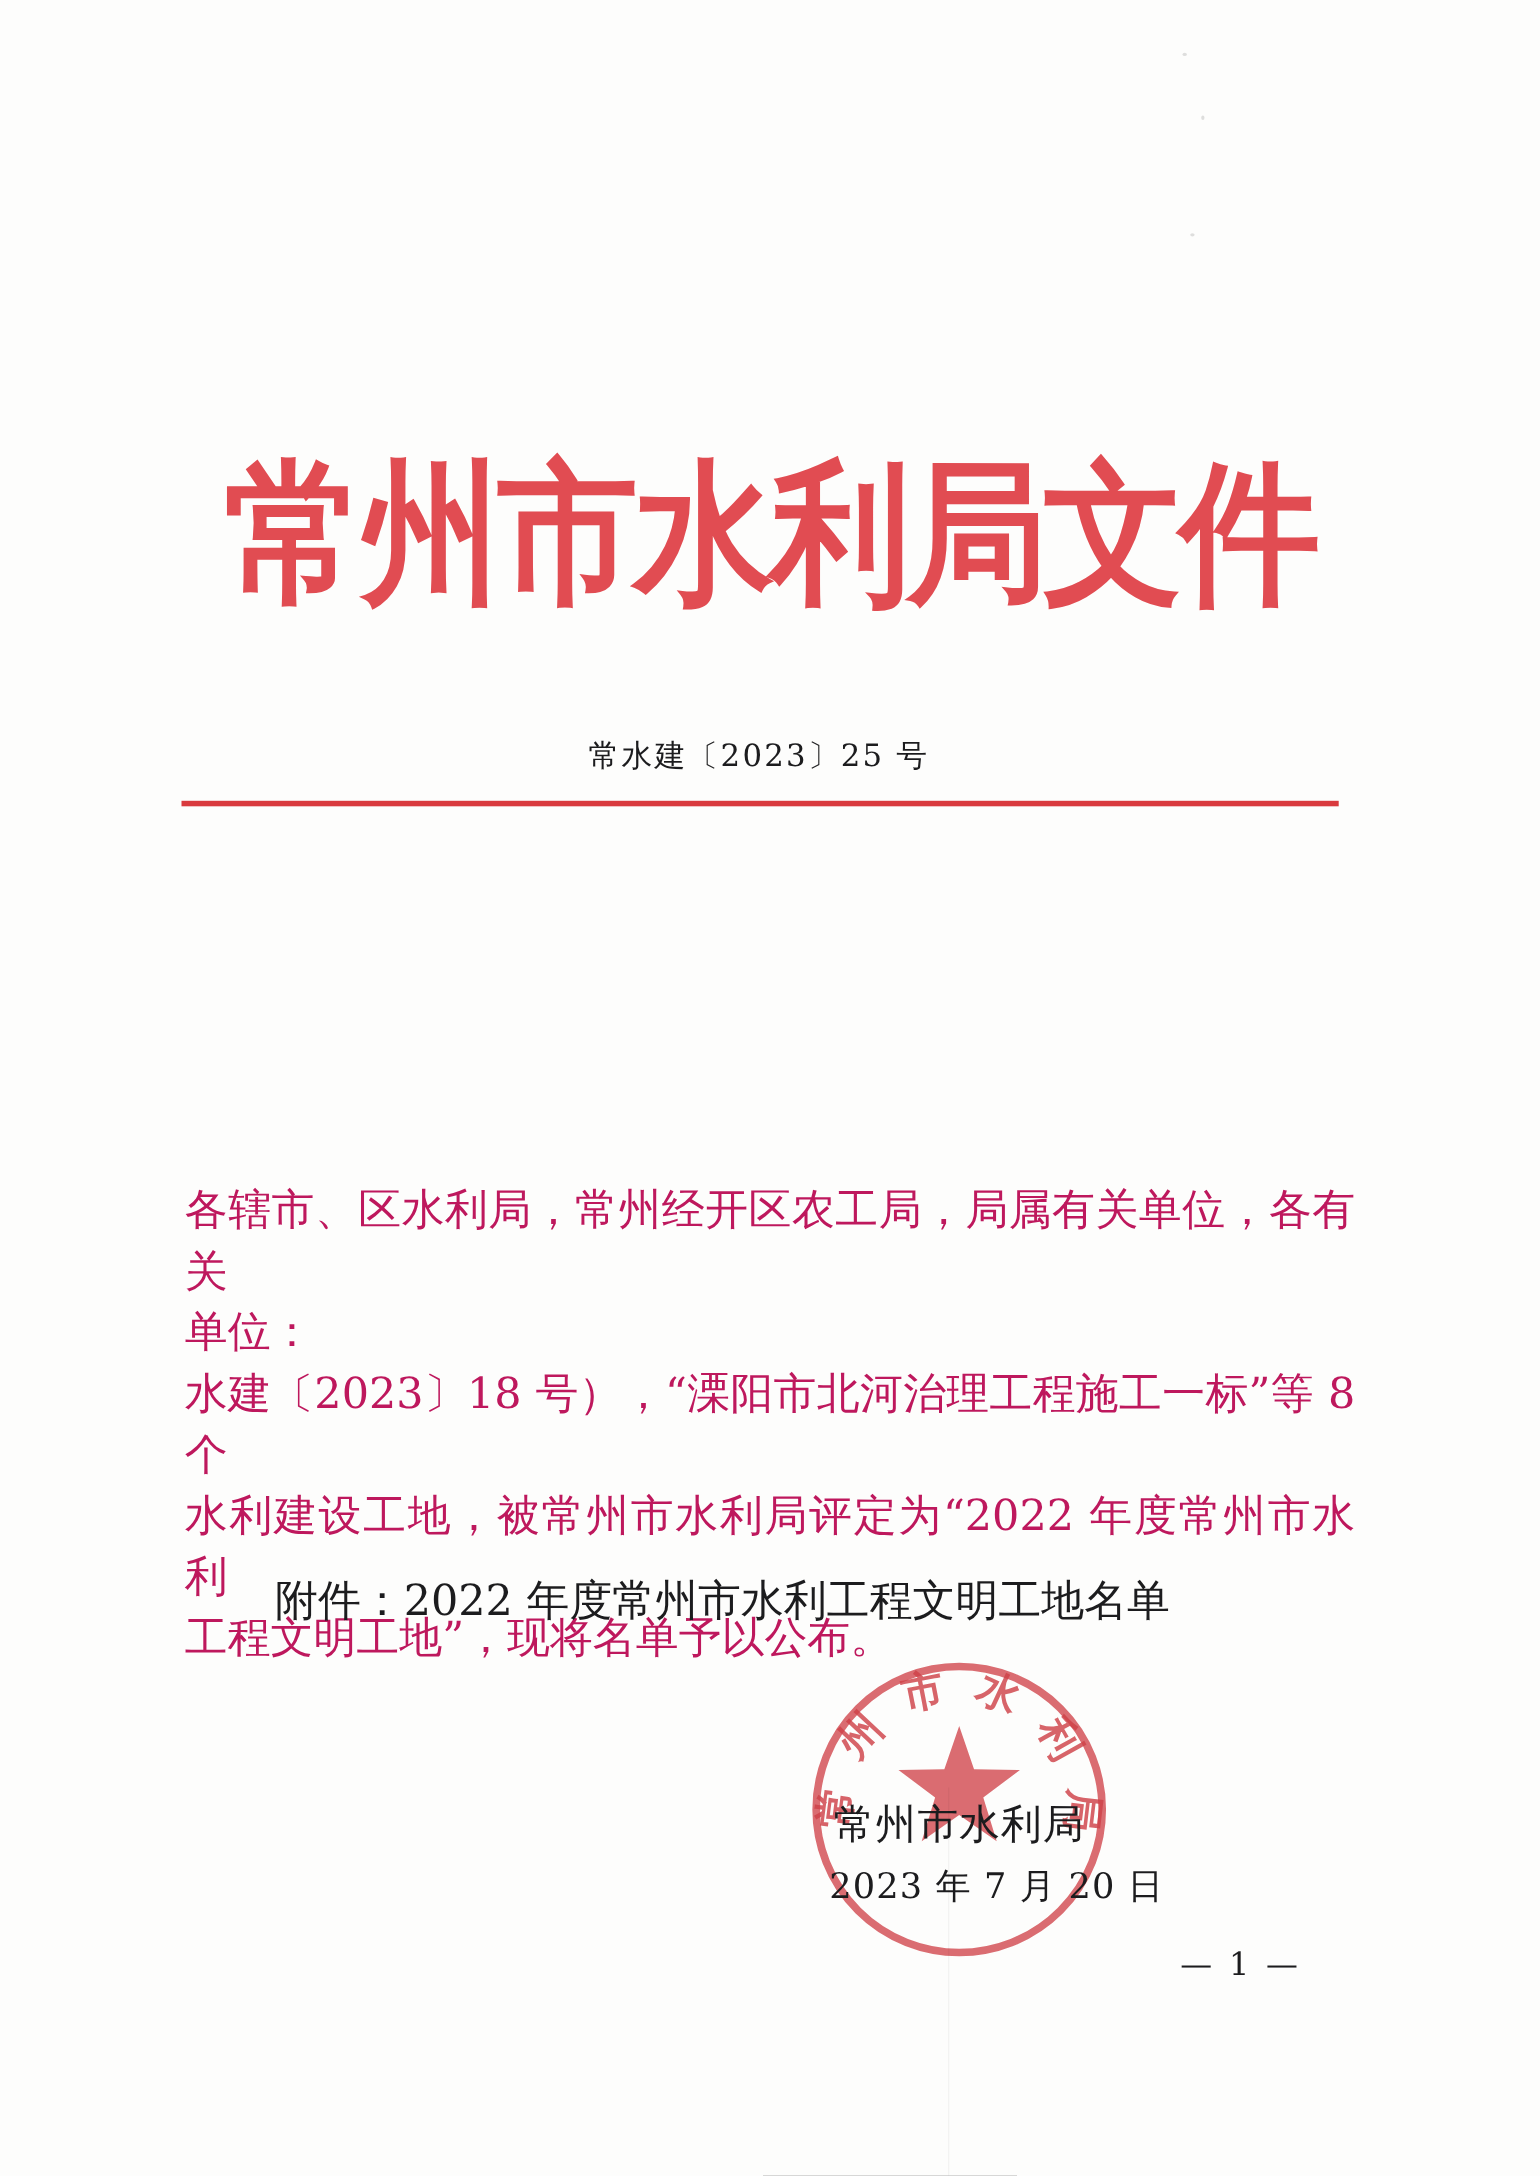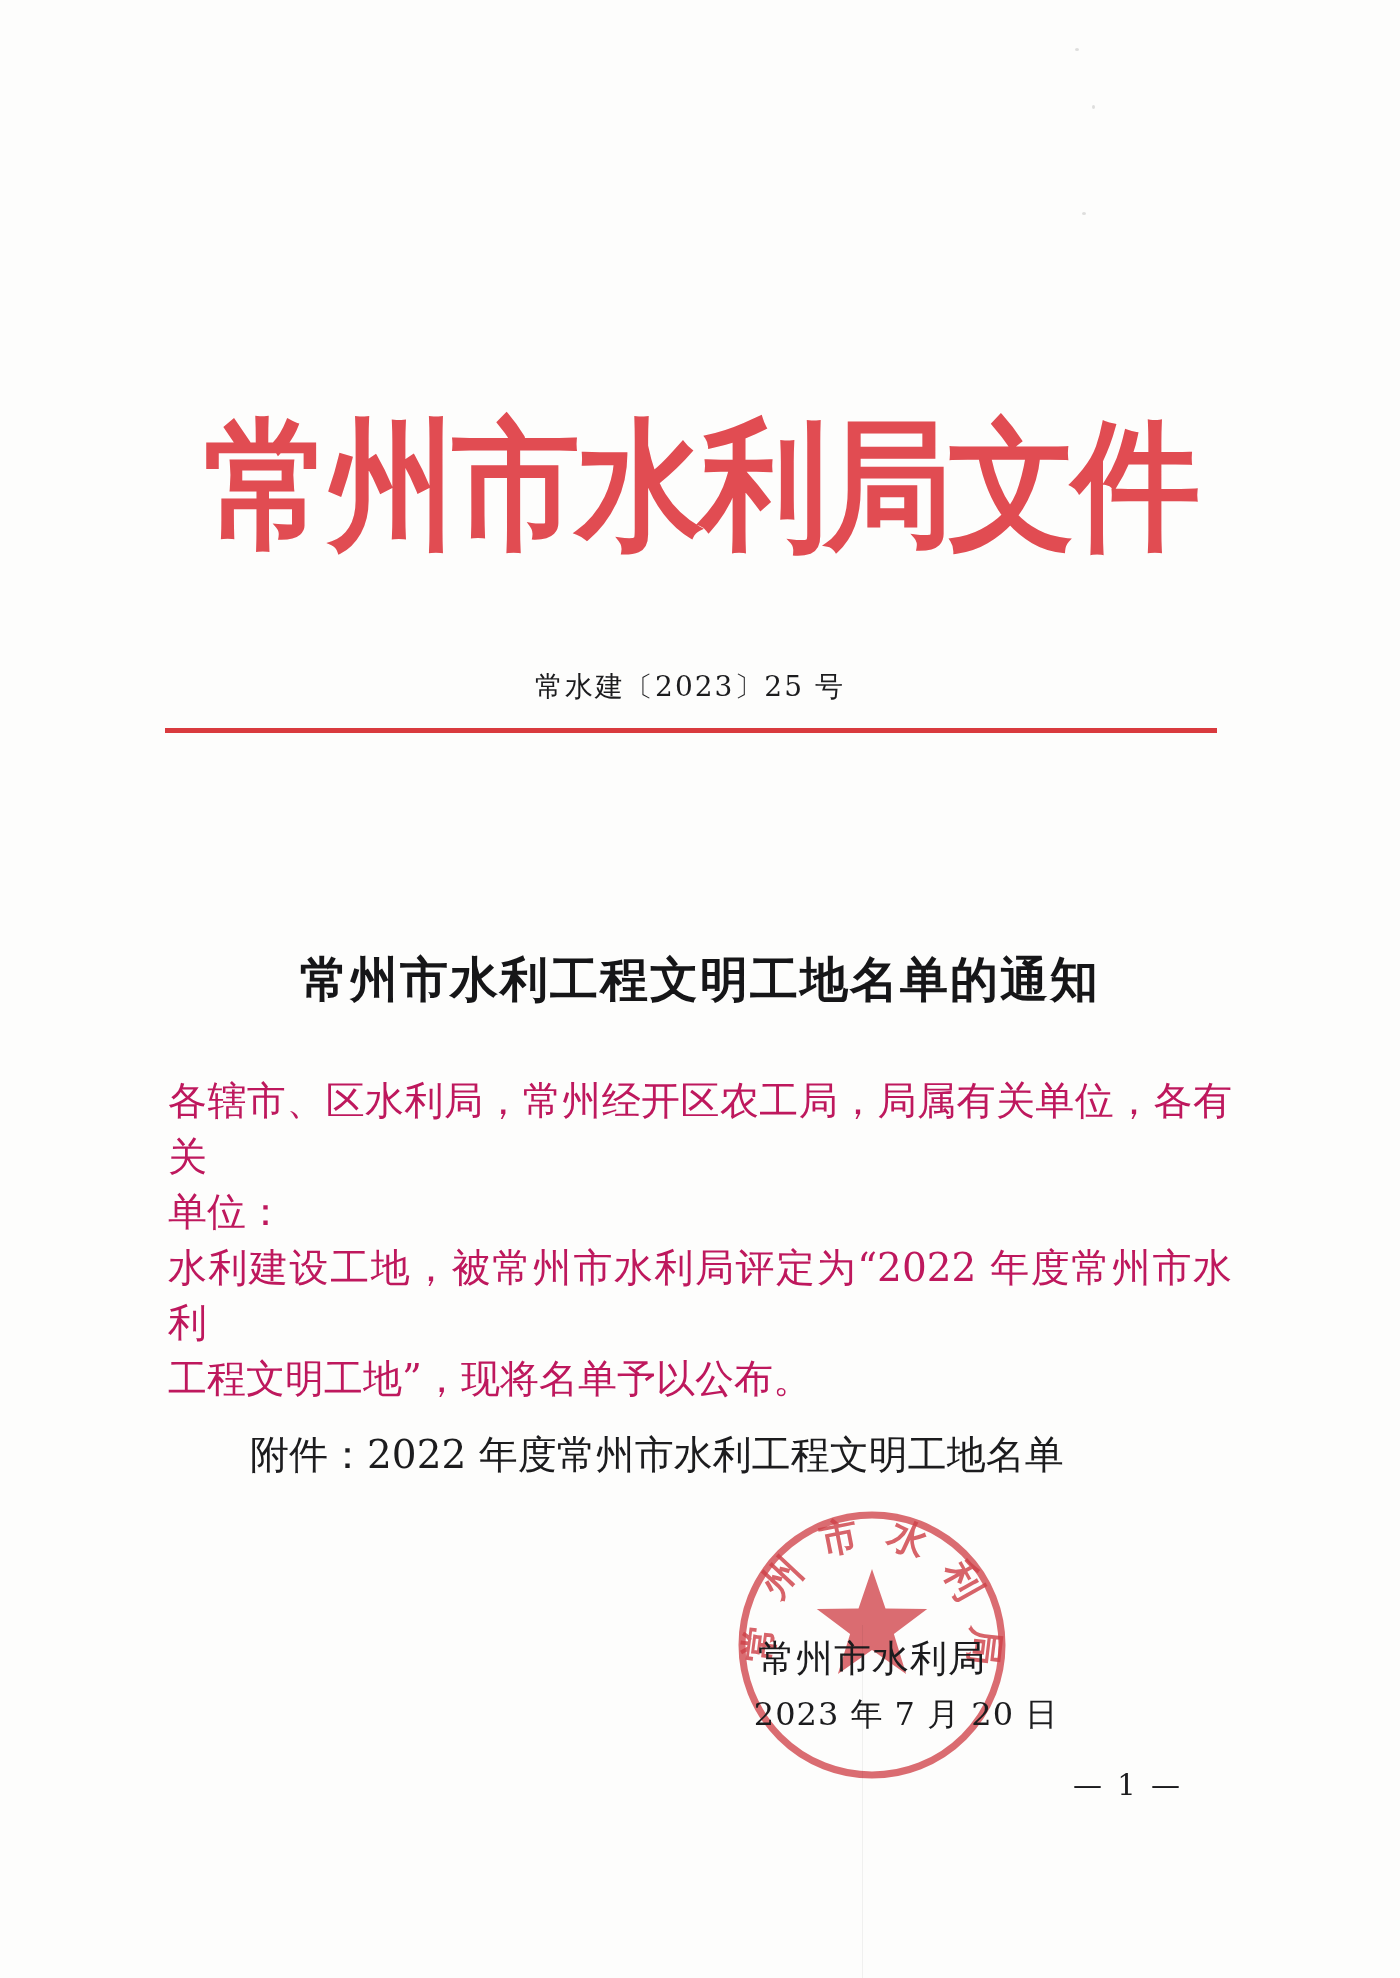--- a/index.html
+++ b/index.html
@@ -113,25 +113,25 @@
 <body>
 
 <div class="page">
 
   <div class="red-title">常州市水利局文件</div>
 
   <div class="doc-no">常水建〔2023〕25 号</div>
 
   <div class="red-rule"></div>
 
-  <div class="h1 l2">常州市水利工程文明工地名单的通知</div>
 
   <div class="body-block">
     <p class="just">各辖市、区水利局，常州经开区农工局，局属有关单位，各有关</p>
     <p>单位：</p>
+    <p class="just">水建〔2023〕18 号），“溧阳市北河治理工程施工一标”等 8 个</p>
     <p class="just">水利建设工地，被常州市水利局评定为“2022 年度常州市水利</p>
     <p>工程文明工地”，现将名单予以公布。</p>
   </div>
 
   <div class="attach">附件：2022 年度常州市水利工程文明工地名单</div>
 
   <svg class="seal" viewBox="0 0 306 306" aria-hidden="true">
     <circle cx="153" cy="153" r="130" fill="none" stroke="var(--seal_red,#cf4249)" stroke-width="7" opacity="0.78"></circle>
     <path id="sealArc" d="M 60,187 A 99,99 0 1 1 246,187" fill="none"></path>
     <text font-size="38" letter-spacing="24" fill="var(--seal_red,#cf4249)" opacity="0.82">

